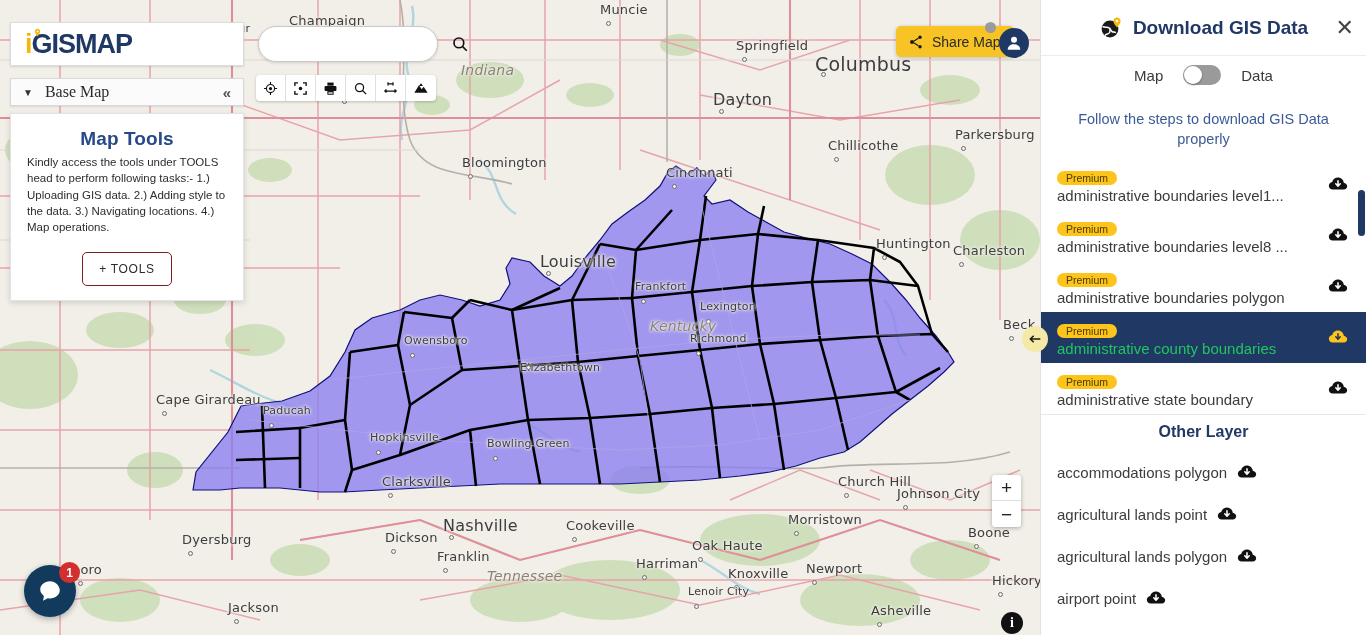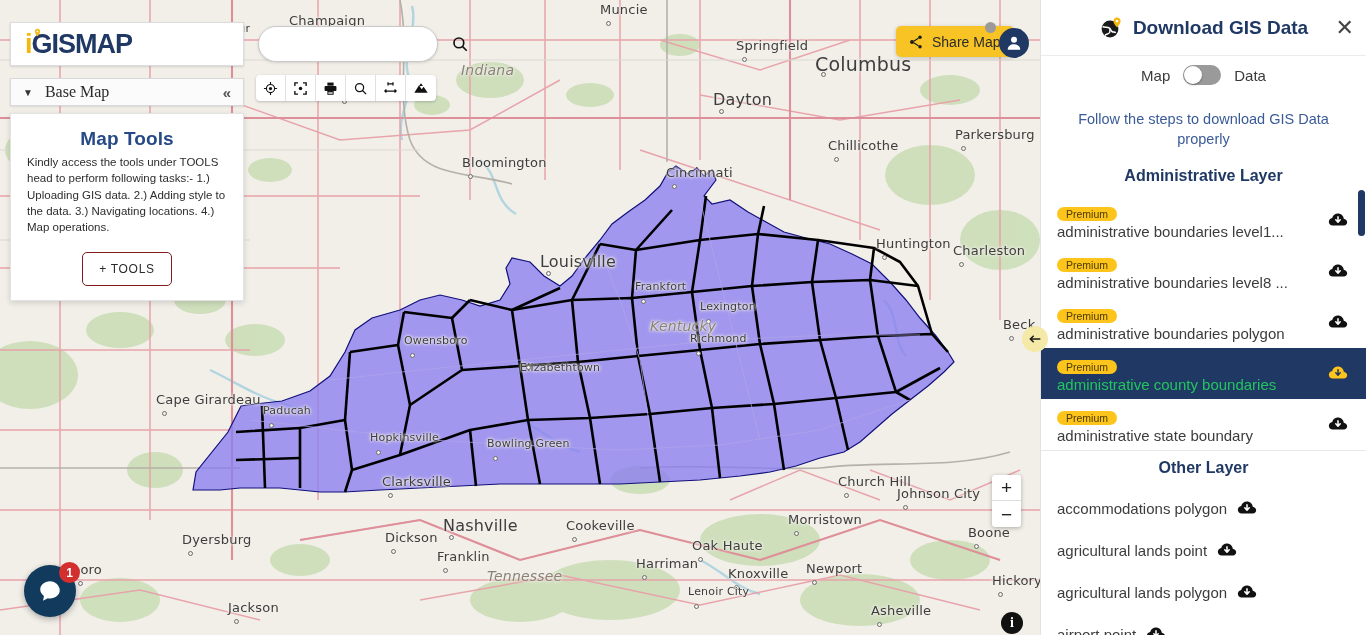--- a/index.html
+++ b/index.html
@@ -208,21 +208,21 @@
   }
   #panel-globe { margin-right:10px; display:flex; }
   #panel-title { font-size:19px; font-weight:bold; color:#1f3864; }
   #panel-close {
     position:absolute; right:12px; top:50%; transform:translateY(-50%);
     font-size:22px; color:#444; cursor:pointer; line-height:1;
     font-family:"DejaVu Sans", sans-serif;
   }
   #mode-toggle-row {
     height:38px; display:flex; align-items:center; justify-content:center;
-    gap:13px;
+    gap:20px;
   }
   .mode-label { font-size:15px; color:#3a3a3a; }
   #toggle-switch {
     width:38px; height:20px; border-radius:10px; background:#9a9a9a;
     position:relative; cursor:pointer;
   }
   #toggle-knob {
     position:absolute; left:1px; top:1px;
     width:18px; height:18px; border-radius:50%; background:#fff;
     box-shadow:0 1px 2px rgba(0,0,0,.35);
@@ -673,21 +673,20 @@
       <span id="toggle-switch">
         <span id="toggle-knob"></span>
       </span>
       <span class="mode-label">Data</span>
     </div>
 
     <div id="panel-instruction">Follow the steps to download GIS Data properly</div>
 
     <div id="panel-scroll">
       <div class="layer-group">
-        <div class="section-title">Administrative Layer</div>
         <div id="admin-list">
             <div class="layer-item">
               <div class="layer-text"><span class="badge">Premium</span><span class="layer-name">administrative boundaries level1...</span></div>
               <span class="dl-icon">
                 <svg width="22" height="22" viewBox="0 0 24 24">
                   <path d="M18.5 18H6.2C3.9 18 2 16.2 2 13.9c0-2.1 1.6-3.9 3.7-4.1C6.4 6.9 8.9 5 11.9 5c3.3 0 6 2.4 6.4 5.5 2 .2 3.7 1.9 3.7 4 0 2-1.6 3.5-3.5 3.5z" fill="#111"></path>
                   <path d="M12 8.6v5.2M9.6 11.8 12 14.4l2.4-2.6" stroke="#fff" stroke-width="1.7" fill="none" stroke-linecap="round" stroke-linejoin="round"></path>
                 </svg>
               </span>
             </div>

